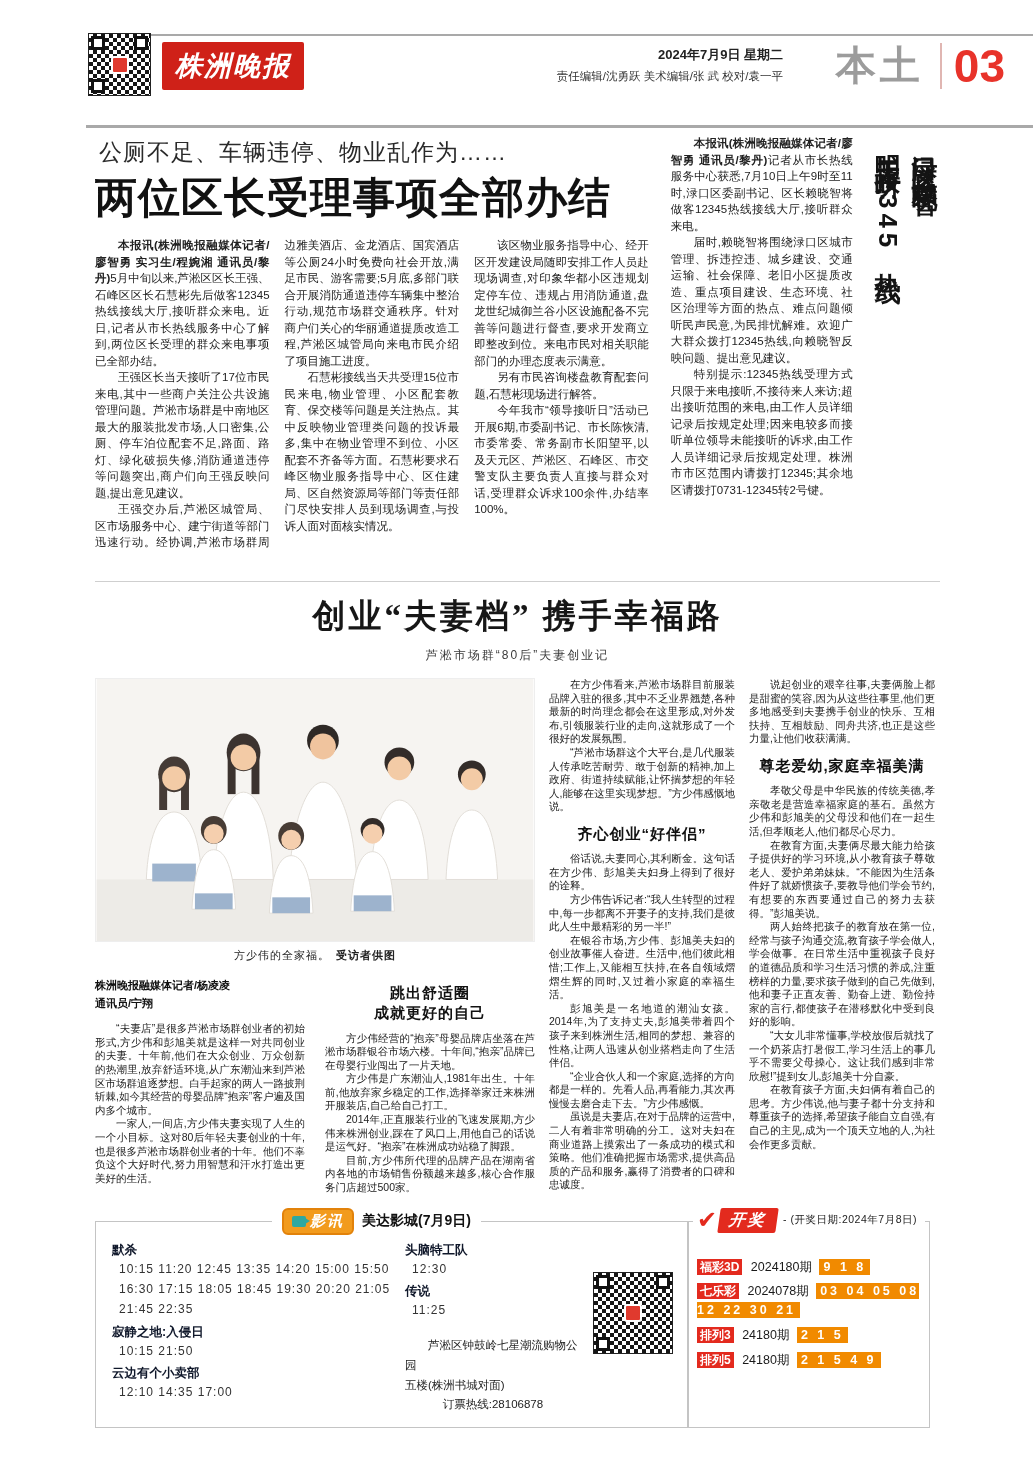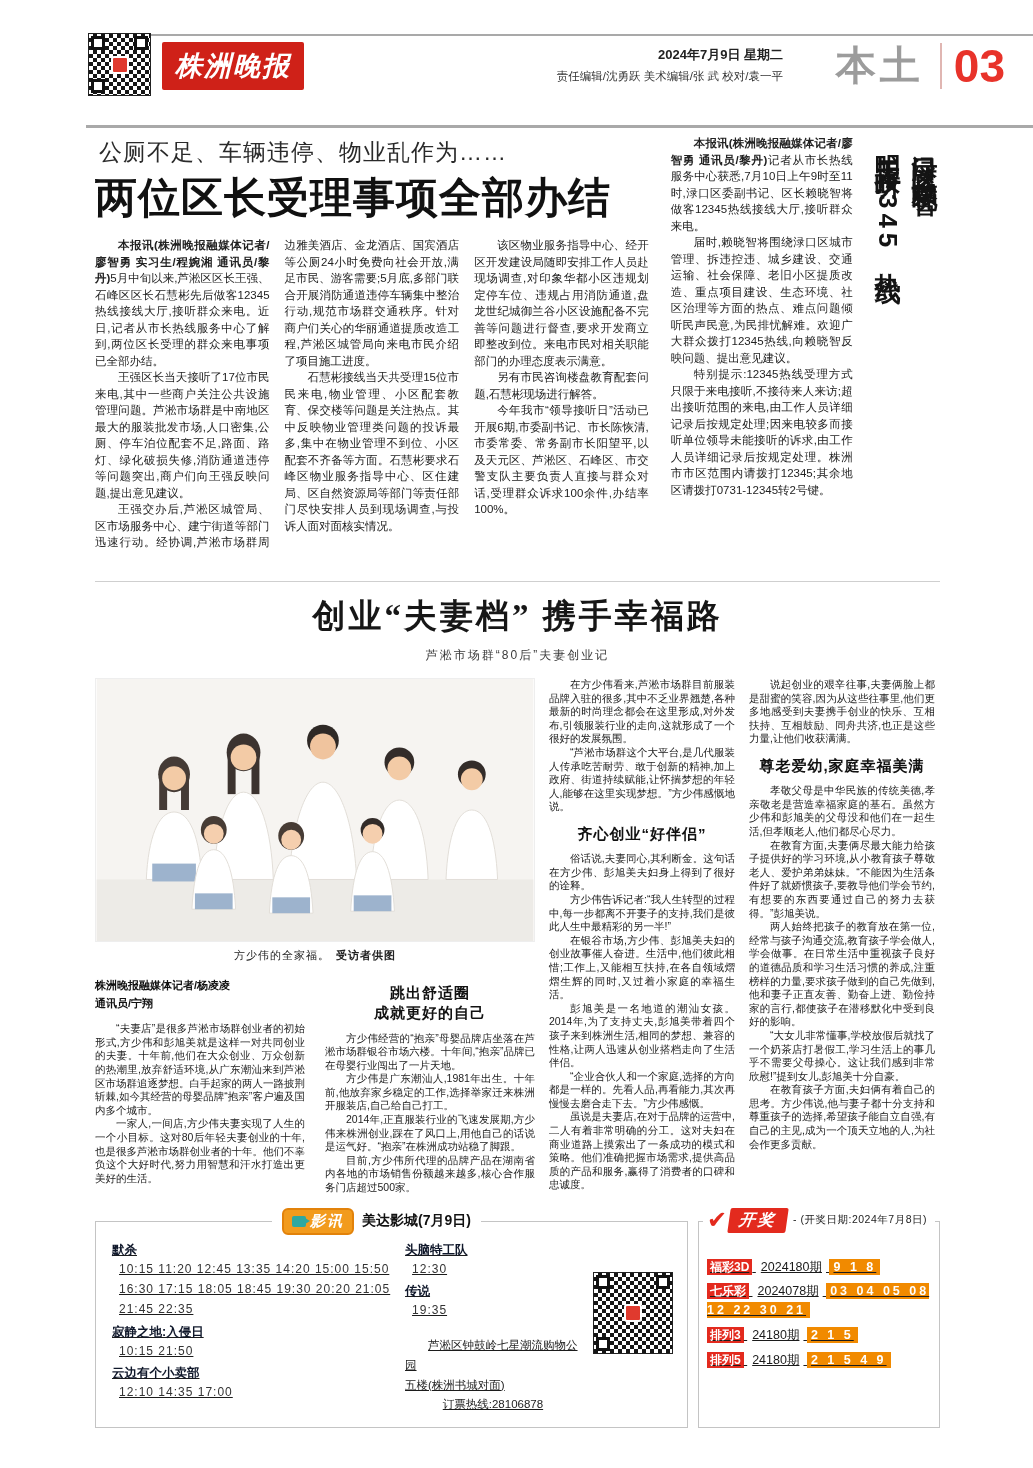--- a/index.html
+++ b/index.html
@@ -59,21 +59,21 @@
   .feature-left-cols { display:flex; gap:20px; }
   .fcol { font-size:10.5px; line-height:13.6px; text-align:justify; color:#222; }
   .fcol1, .fcol2 { width:213px; }
   .fcol3, .fcol4 { width:186px; }
   .byline { font-size:11px; font-weight:bold; color:#111; margin:4px 0 10px 0; line-height:1.6; }
   .byline span { display:block; }
   .fcol-heading { text-align:center; font-size:15px; font-weight:900; color:#111; margin:10px 0 8px 0; line-height:1.35; letter-spacing:1px; }
   .fcol-heading span { display:block; }
 
   
-  .bottom { display:flex; gap:10px; margin-top:26px;text-decoration:underline; }
+  .bottom { display:flex; margin-top:26px; }
   .cinema-box { position:relative; width:593px; border:1px solid #c4c4c4; padding:16px 14px 12px 16px; min-height:152px; }
   .cinema-head { position:absolute; top:-14px; left:176px; background:#fff; padding:0 10px; display:flex; align-items:center; gap:8px; }
   .film-badge { display:inline-flex; align-items:center; gap:4px; background:#f29b1d; border:2px solid #e2820a; border-radius:6px; padding:2px 8px; color:#fff; font-weight:900; font-size:15px; font-style:italic; letter-spacing:2px; }
   .projector-icon { display:inline-block; width:14px; height:11px; background:#2ea8a0; border-radius:2px; position:relative; }
   .projector-icon::after { content:""; position:absolute; right:-4px; top:2px; border-left:5px solid #2ea8a0; border-top:3px solid transparent; border-bottom:3px solid transparent; }
   .cinema-title { font-size:14px; font-weight:bold; color:#111; }
   .cinema-cols { display:flex; }
   .movie-col.left { width:300px; }
   .movie-col.right { width:180px; }
   .movie-title { font-size:12.5px; font-weight:bold; color:#0f172a; margin-top:4px; }
@@ -278,21 +278,21 @@
             </div>
             </div>
           <div class="movie-col right">
             <div>
                 <div class="movie">
                 <p class="movie-title">头脑特工队</p>
                 <p class="movie-times">12:30</p>
               </div>
                 <div class="movie">
                 <p class="movie-title">传说</p>
-                <p class="movie-times">19:35</p>
+                <p class="movie-times">11:25</p>
               </div>
               </div>
             <div class="cinema-address">
               <p class="indent">芦淞区钟鼓岭七星潮流购物公园</p>
               <p>五楼(株洲书城对面)</p>
               <p class="hotline">订票热线:28106878</p>
             </div>
           </div>
           <div class="qr qr-cinema">
             <span class="finder tl"></span>

